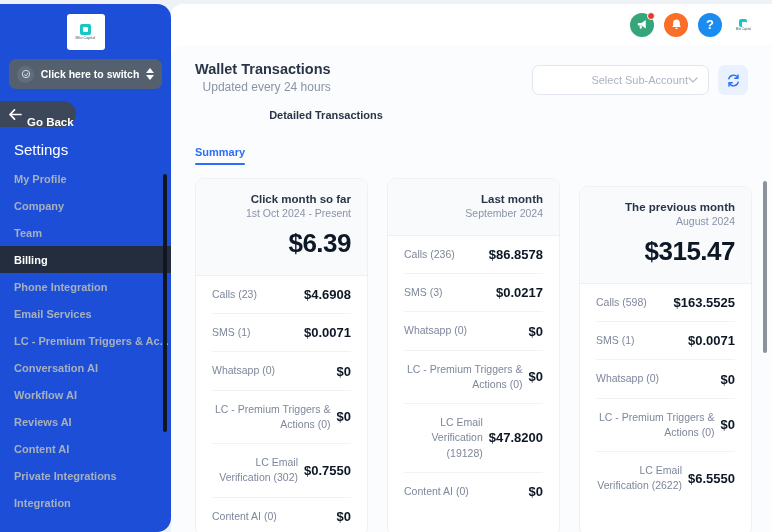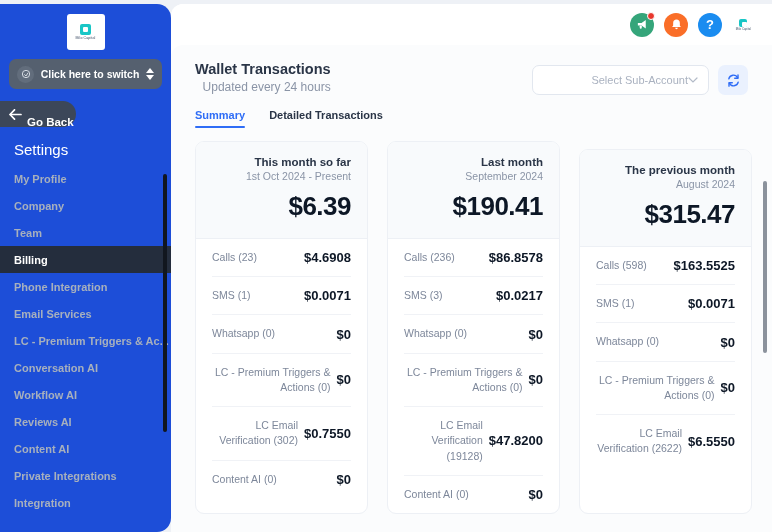--- a/index.html
+++ b/index.html
@@ -185,21 +185,21 @@
     background: #eaf1fe; border-radius: 7px;
     display: flex; align-items: center; justify-content: center;
     cursor: pointer;
   }
 
   .tabs { display: flex; gap: 24px; margin-top: 14px; position: relative; }
   .tab {
     font-size: 11px; font-weight: bold; color: #2a3547;
     padding-bottom: 7px; cursor: pointer; position: relative;
   }
-  .tab.active { color: #2f6df6; }
+  .tab.active { color: #2f6df6; margin-top: 37px; }
   .tab.active::after {
     content: ""; position: absolute; left: 0; right: 0; bottom: 0;
     height: 2.5px; background: #2f6df6; border-radius: 2px;
   }
 
   .cards {
     display: flex; gap: 19px;
     margin-top: 13px;
   }
   .card {
@@ -379,21 +379,21 @@
         </div>
 
         <div class="tabs" id="tabs">
             <div class="tab active">Summary</div>
             <div class="tab">Detailed Transactions</div>
           </div>
 
         <div class="cards" id="cards">
             <div class="card">
               <div class="card-head">
-                <div class="card-title">This month so far</div>
+                <div class="card-title">Click month so far</div>
                 <div class="card-range">1st Oct 2024 - Present</div>
                 <div class="card-total">$6.39</div>
               </div>
               <div class="card-body">
                 <div class="row">
                   <div class="row-label">Calls (23)</div>
                   <div class="row-value">$4.6908</div>
                 </div>
                 <div class="row">
                   <div class="row-label">SMS (1)</div>
@@ -414,21 +414,20 @@
                 <div class="row">
                   <div class="row-label">Content AI (0)</div>
                   <div class="row-value">$0</div>
                 </div>
               </div>
             </div>
             <div class="card">
               <div class="card-head">
                 <div class="card-title">Last month</div>
                 <div class="card-range">September 2024</div>
-                <div class="card-total">$190.41</div>
               </div>
               <div class="card-body">
                 <div class="row">
                   <div class="row-label">Calls (236)</div>
                   <div class="row-value">$86.8578</div>
                 </div>
                 <div class="row">
                   <div class="row-label">SMS (3)</div>
                   <div class="row-value">$0.0217</div>
                 </div>

